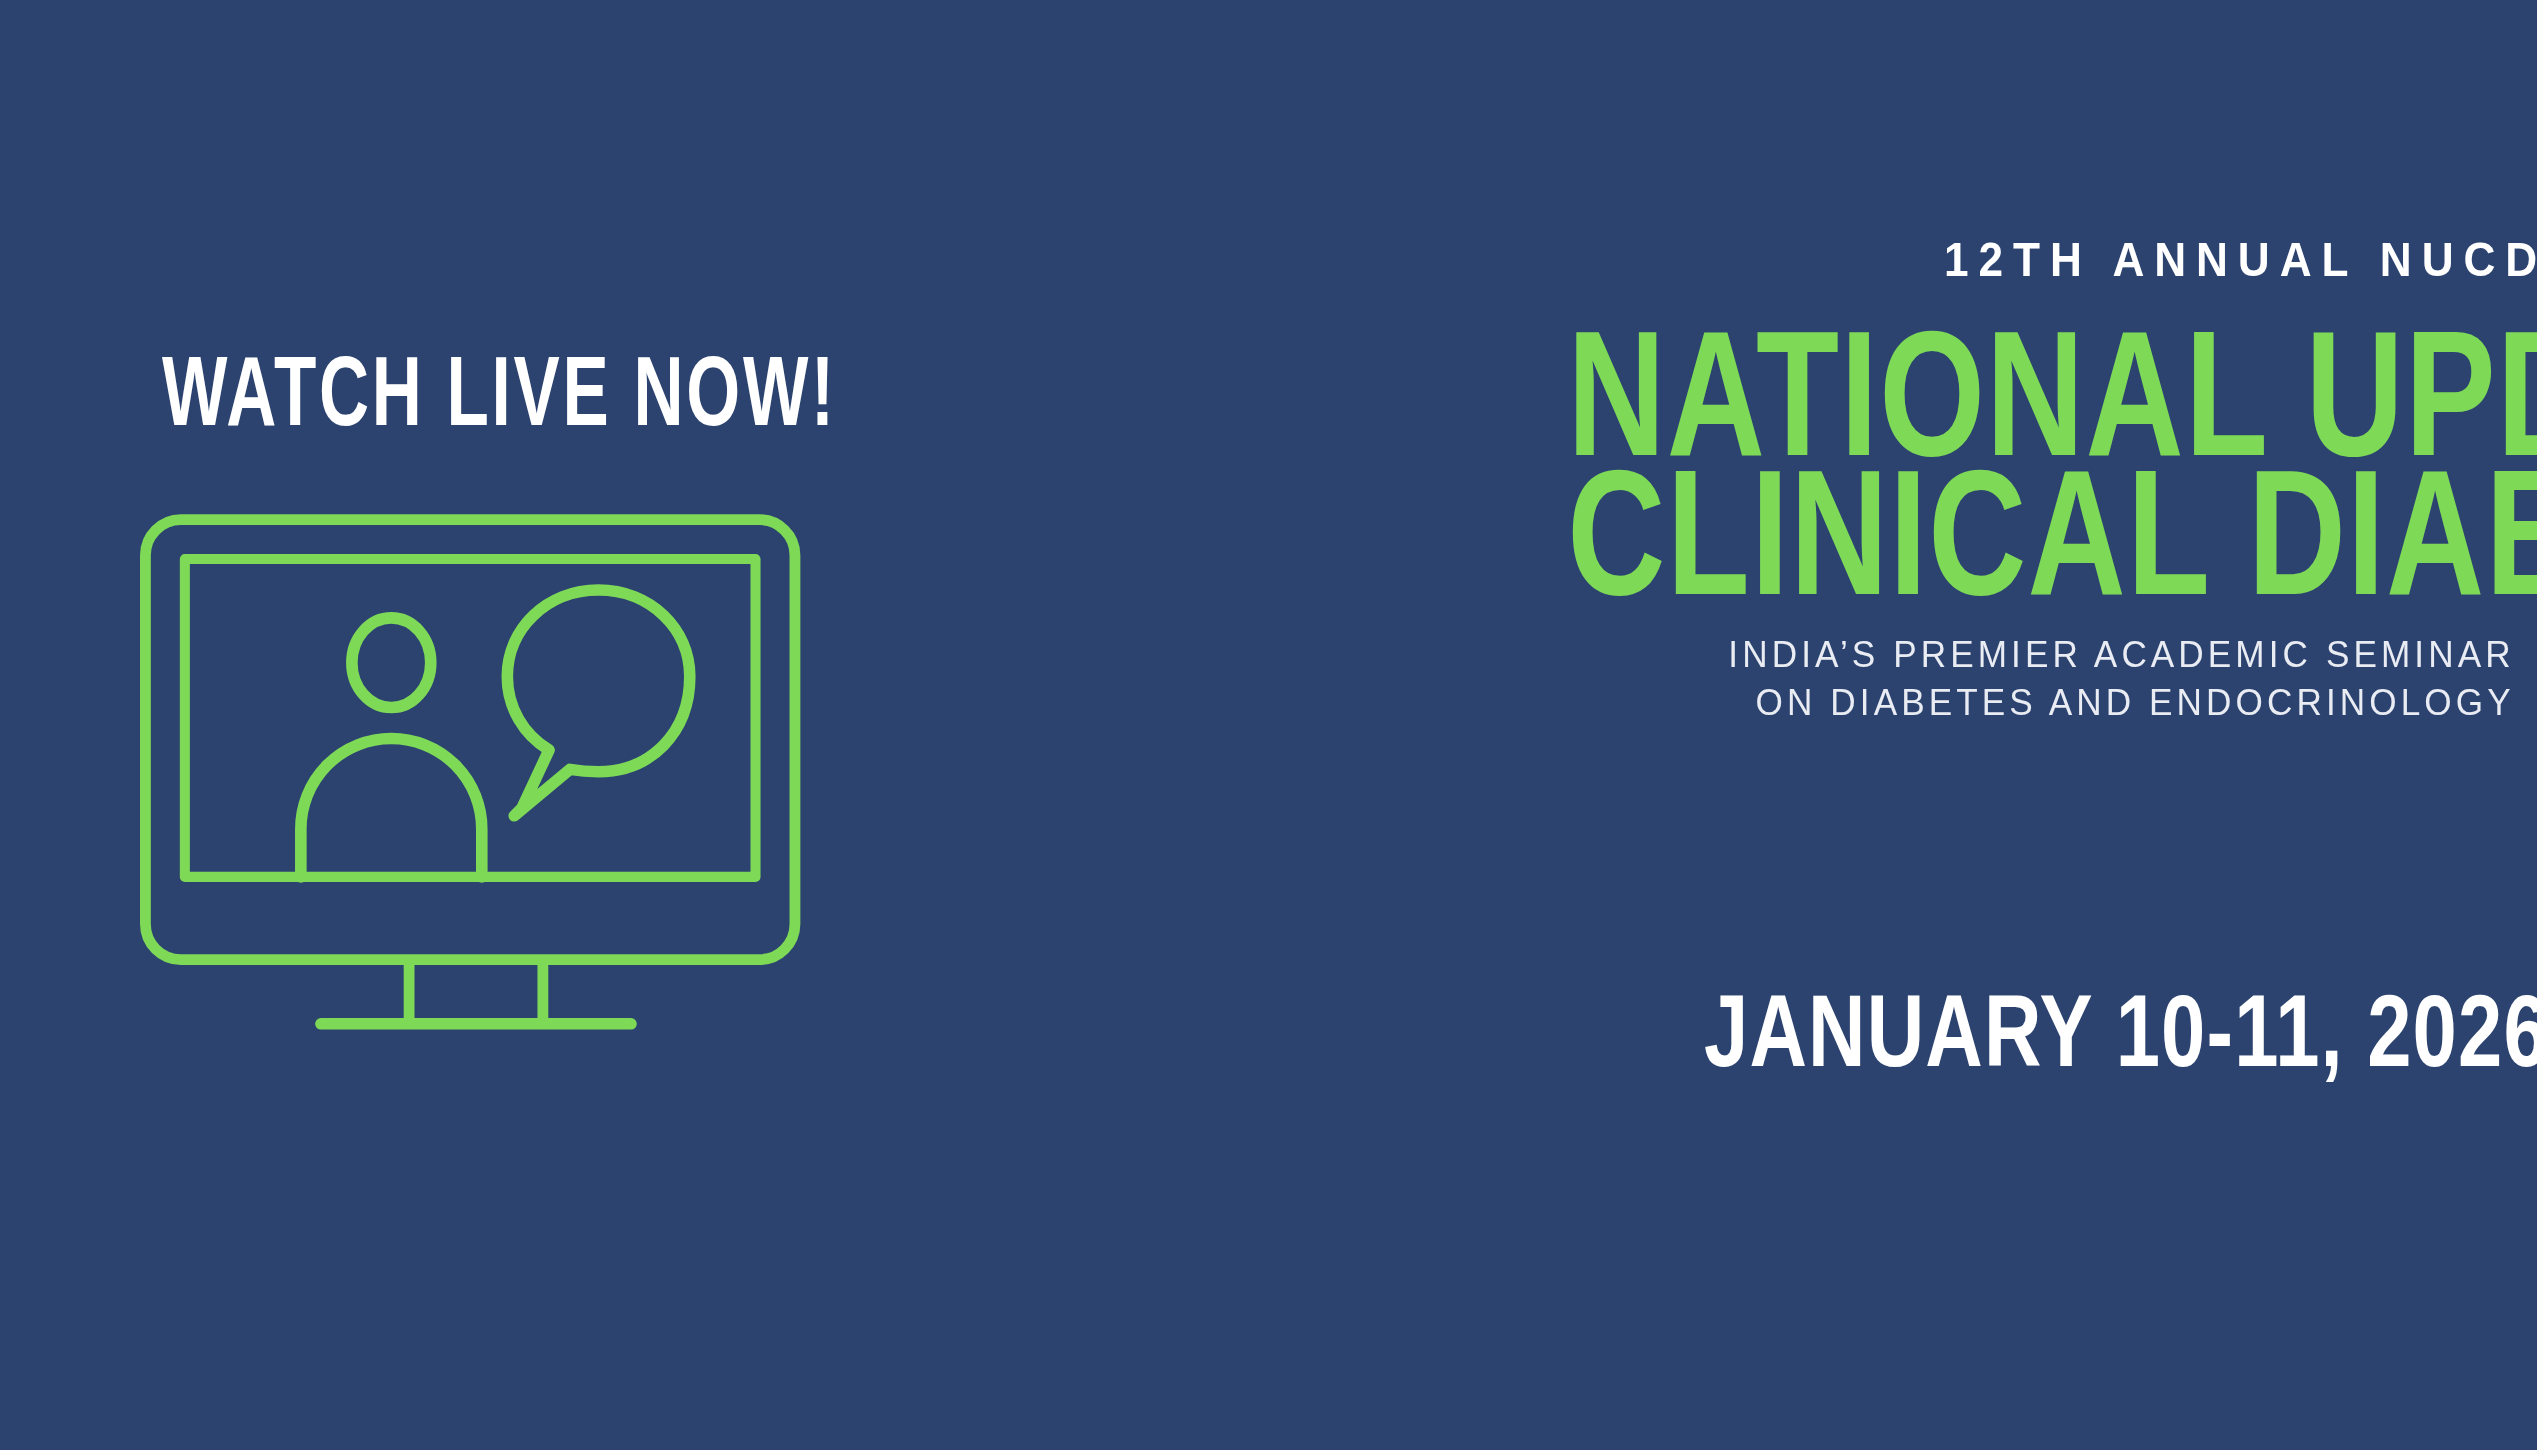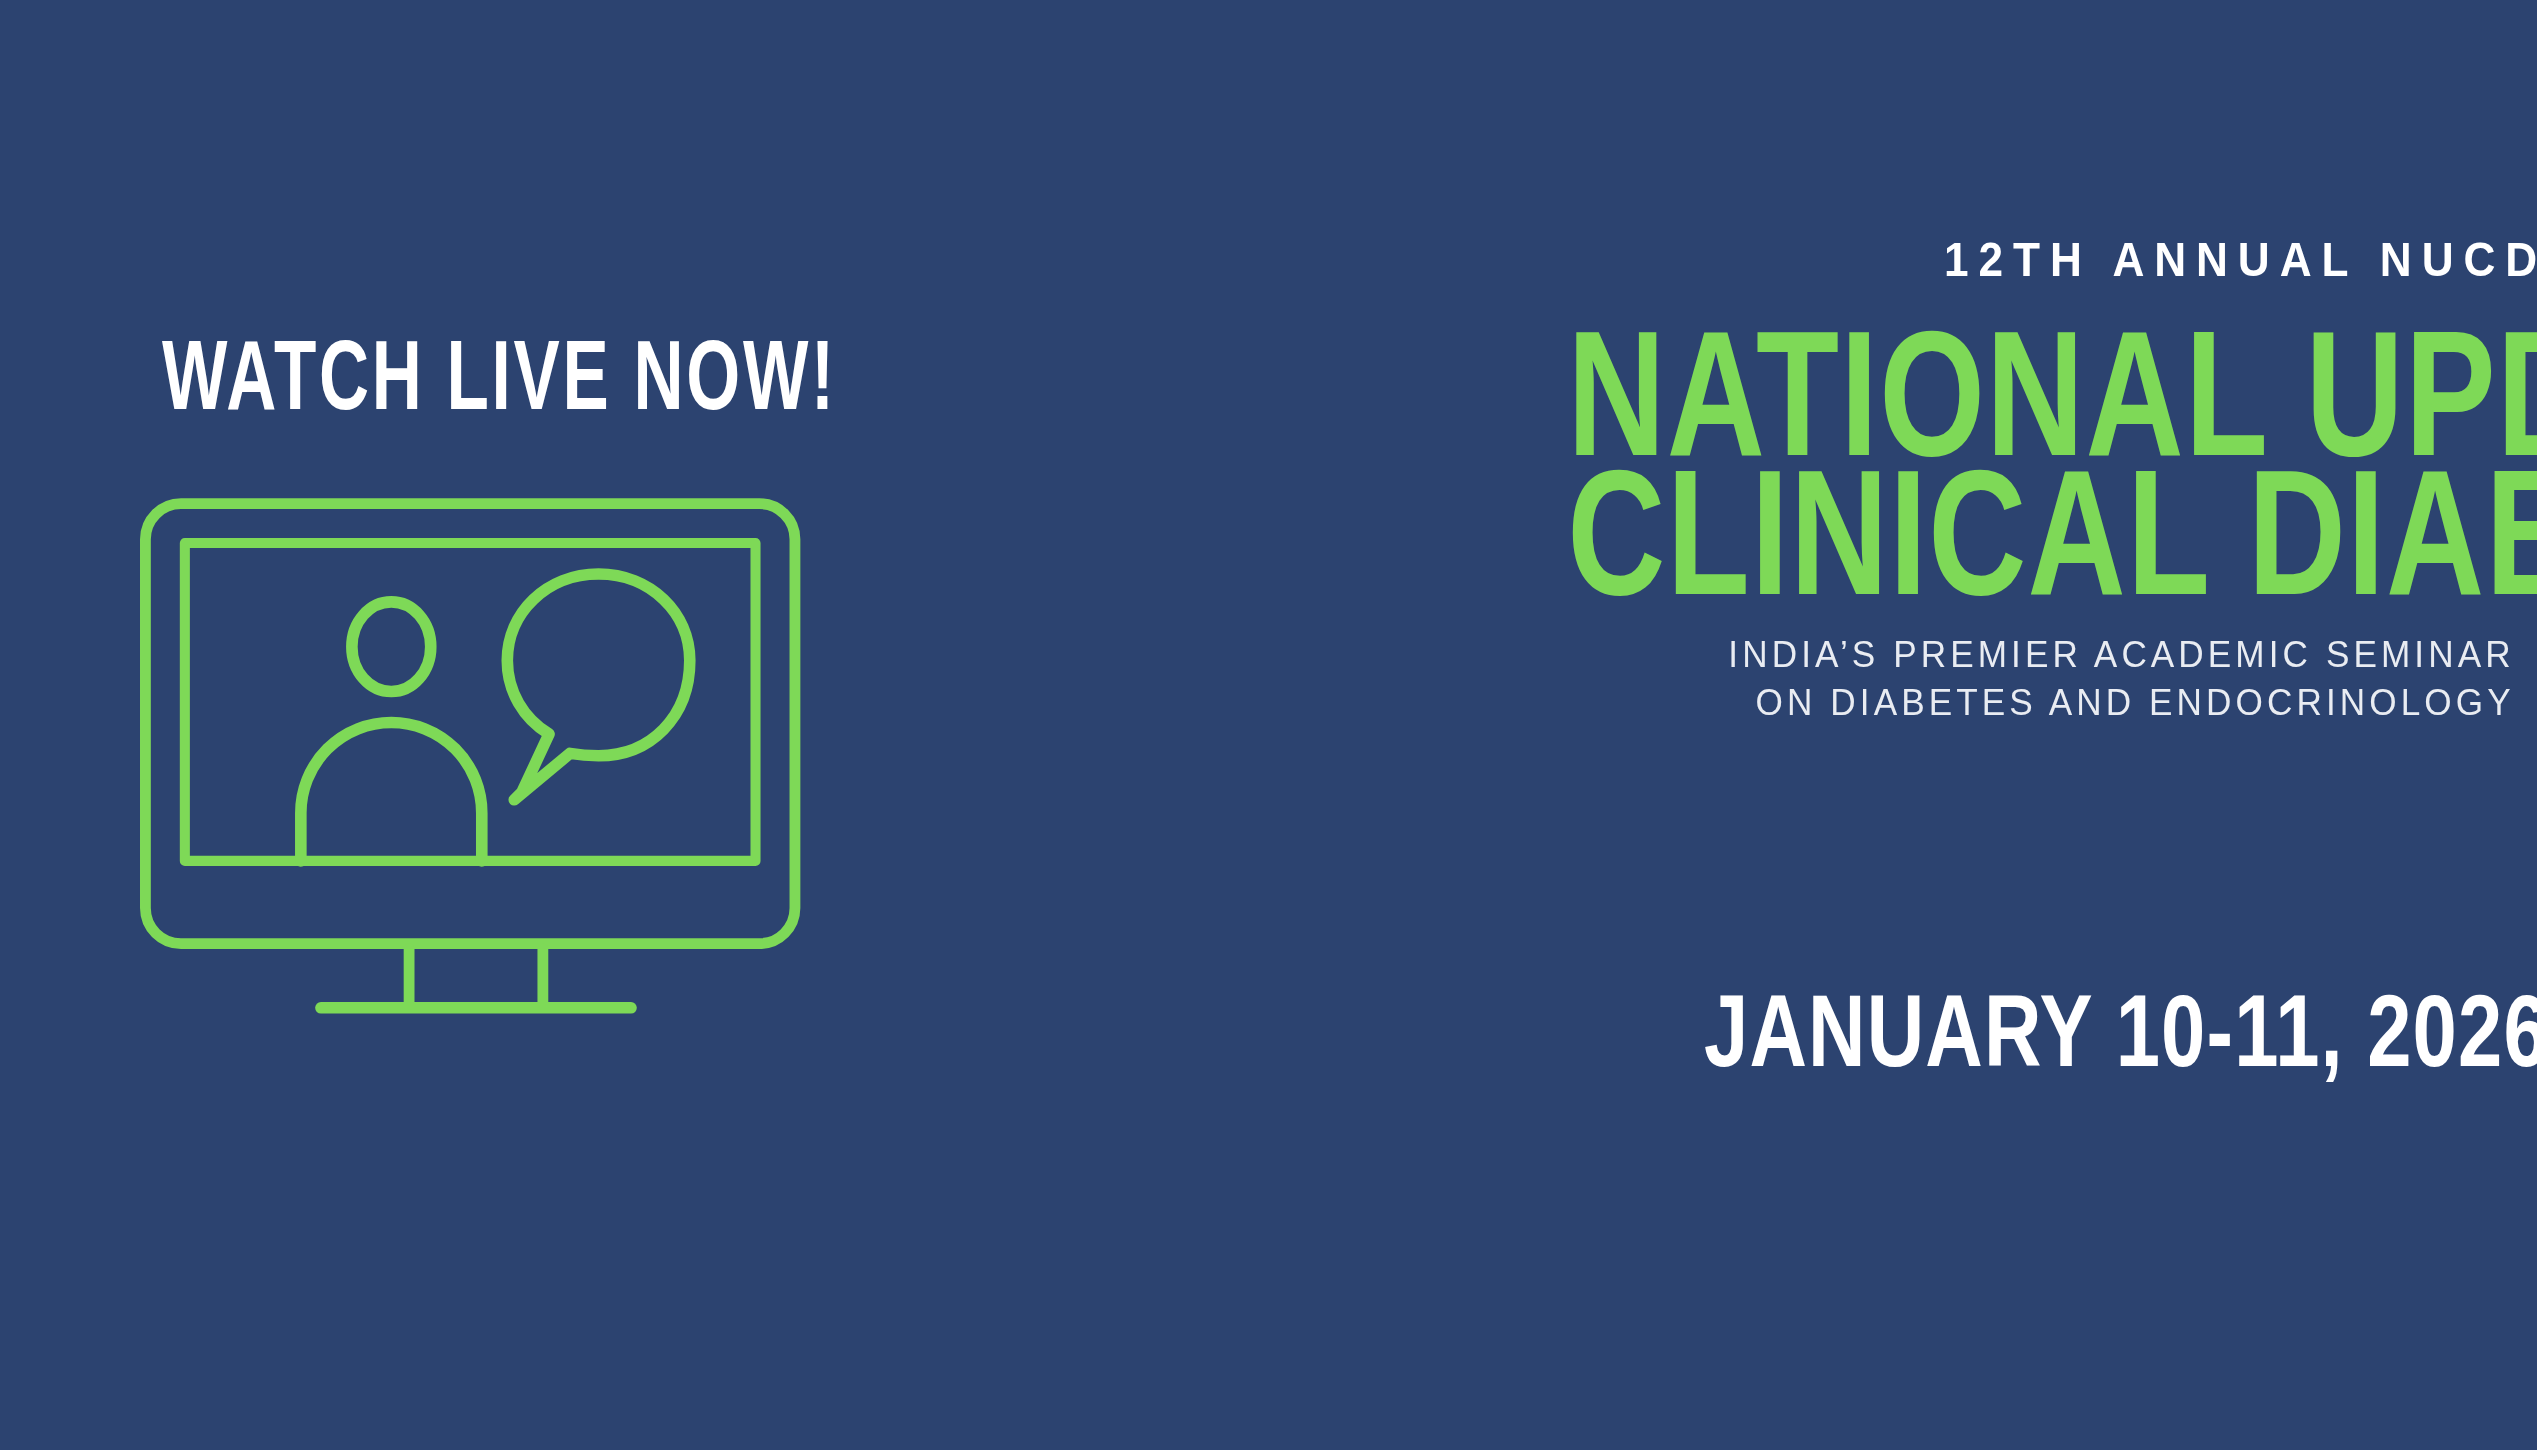--- a/index.html
+++ b/index.html
@@ -13,21 +13,21 @@
     height: 1450px;
     background: #2c4370;
     overflow: hidden;
     font-family: "Liberation Sans", sans-serif;
   }
 
   
   #left-block {
     position: absolute;
     left: 140px;
-    top: 332px;
+    top: 348px;
     width: 696px;
     height: 712px;
   }
 
   #watch-live-now {
     position: absolute;
     left: 21.7px;
     top: 0px;
     width: 619px;
     height: 85px;

